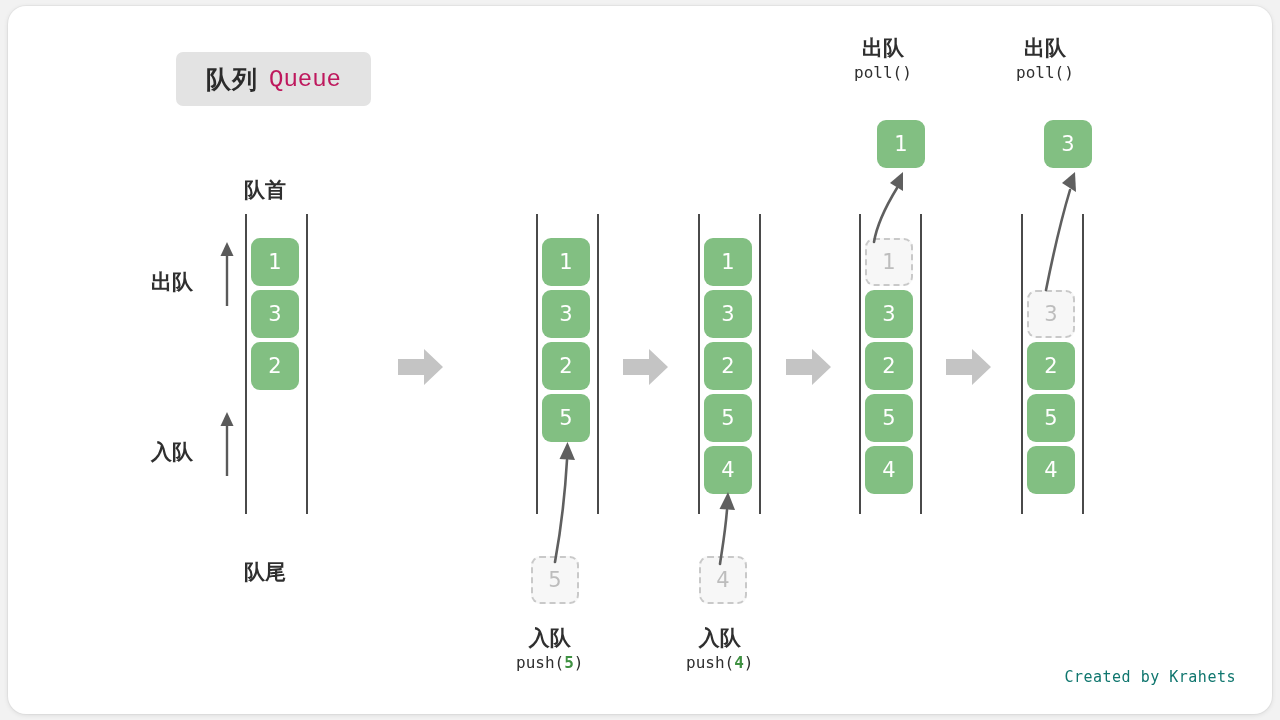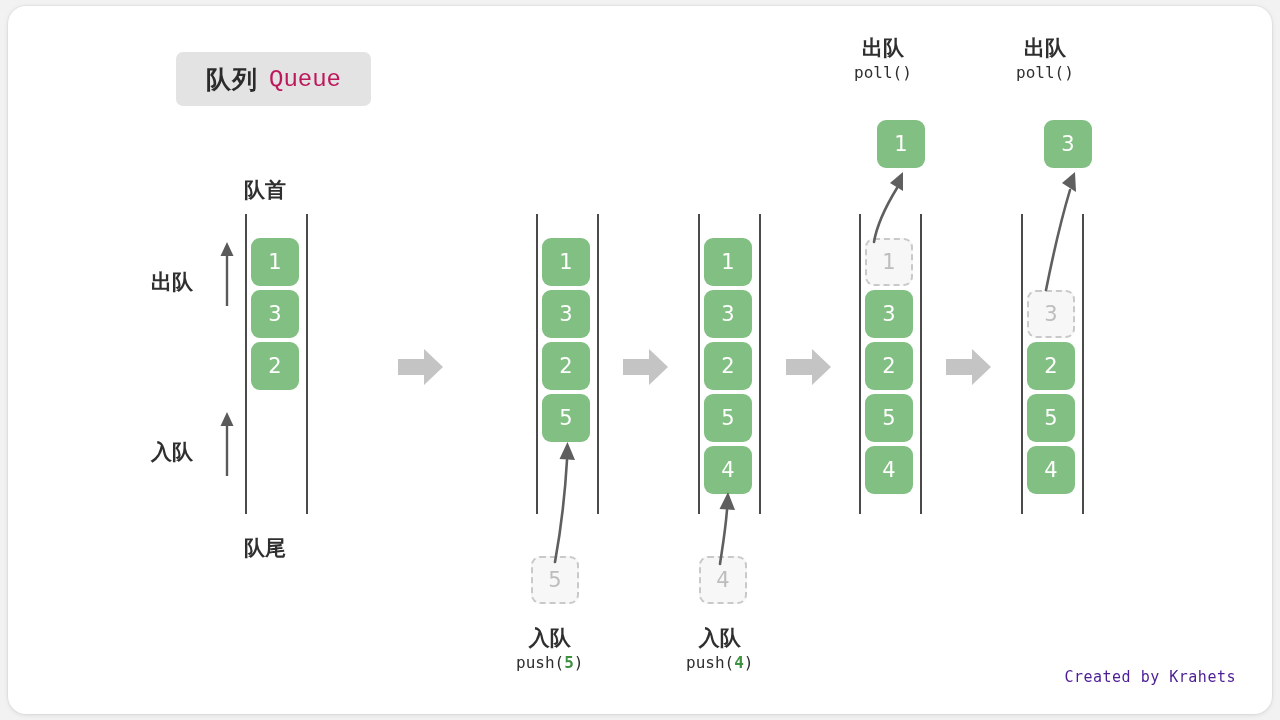--- a/index.html
+++ b/index.html
@@ -129,38 +129,38 @@
 
   
   .flow-arrow { position: absolute; overflow: visible; }
 
   
   #credit {
     position: absolute;
     right: 36px;
     bottom: 28px;
     font-size: 15px;
-    color: #4c1d95;
+    color: #0f766e;
     font-family: "DejaVu Sans Mono", "Liberation Mono", monospace;
     letter-spacing: 0.5px;
   }
 </style>
 </head>
 <body>
 
 <div id="stage">
   <div id="card">
 
     <div id="title-badge">
       <span class="cn">队列</span>
       <span class="en">Queue</span>
     </div>
 
     <div class="cn-label" style="left:236px; top:158px;margin-top:12px;">队首</div>
-    <div class="cn-label" style="left:236px; top:528px;text-align:right;">队尾</div>
+    <div class="cn-label" style="left:236px; top:552px;text-align:right;">队尾</div>
 
     <div class="cn-label" style="left:143px; top:262px;">出队</div>
     <div class="cn-label" style="left:143px; top:432px;">入队</div>
 
     <svg class="mini-arrow" style="left:208px; top:232px;" width="22" height="70" viewBox="0 0 22 70">
       <path d="M11 68 L11 14" stroke="#5a5a5a" stroke-width="2.4" fill="none"></path>
       <path d="M11 4 L17.5 18 L4.5 18 Z" fill="#5a5a5a"></path>
     </svg>
 
     <svg class="mini-arrow" style="left:208px; top:402px;" width="22" height="70" viewBox="0 0 22 70">

